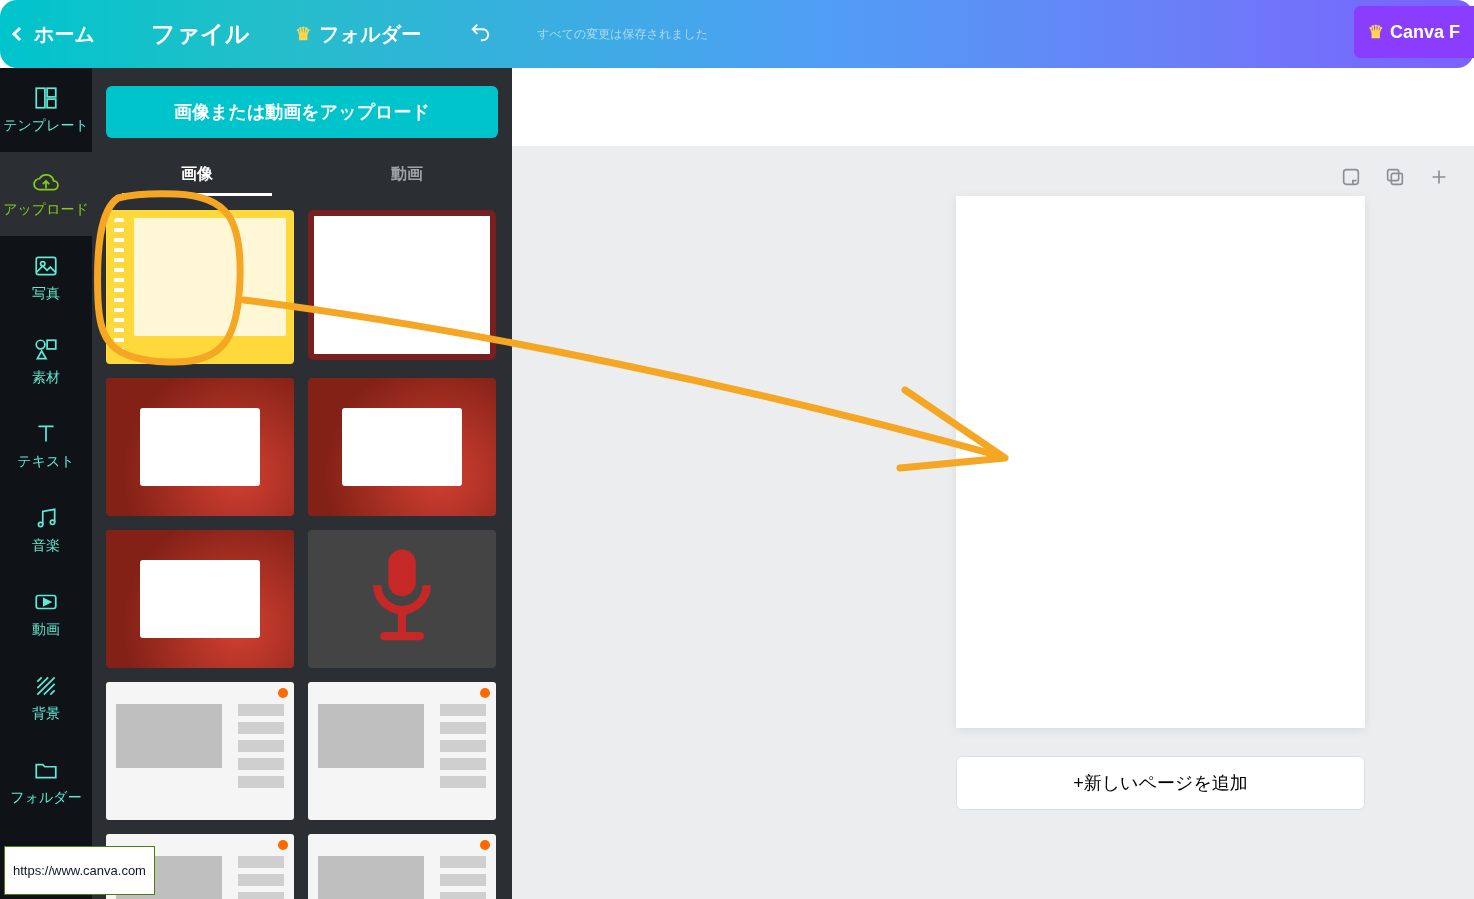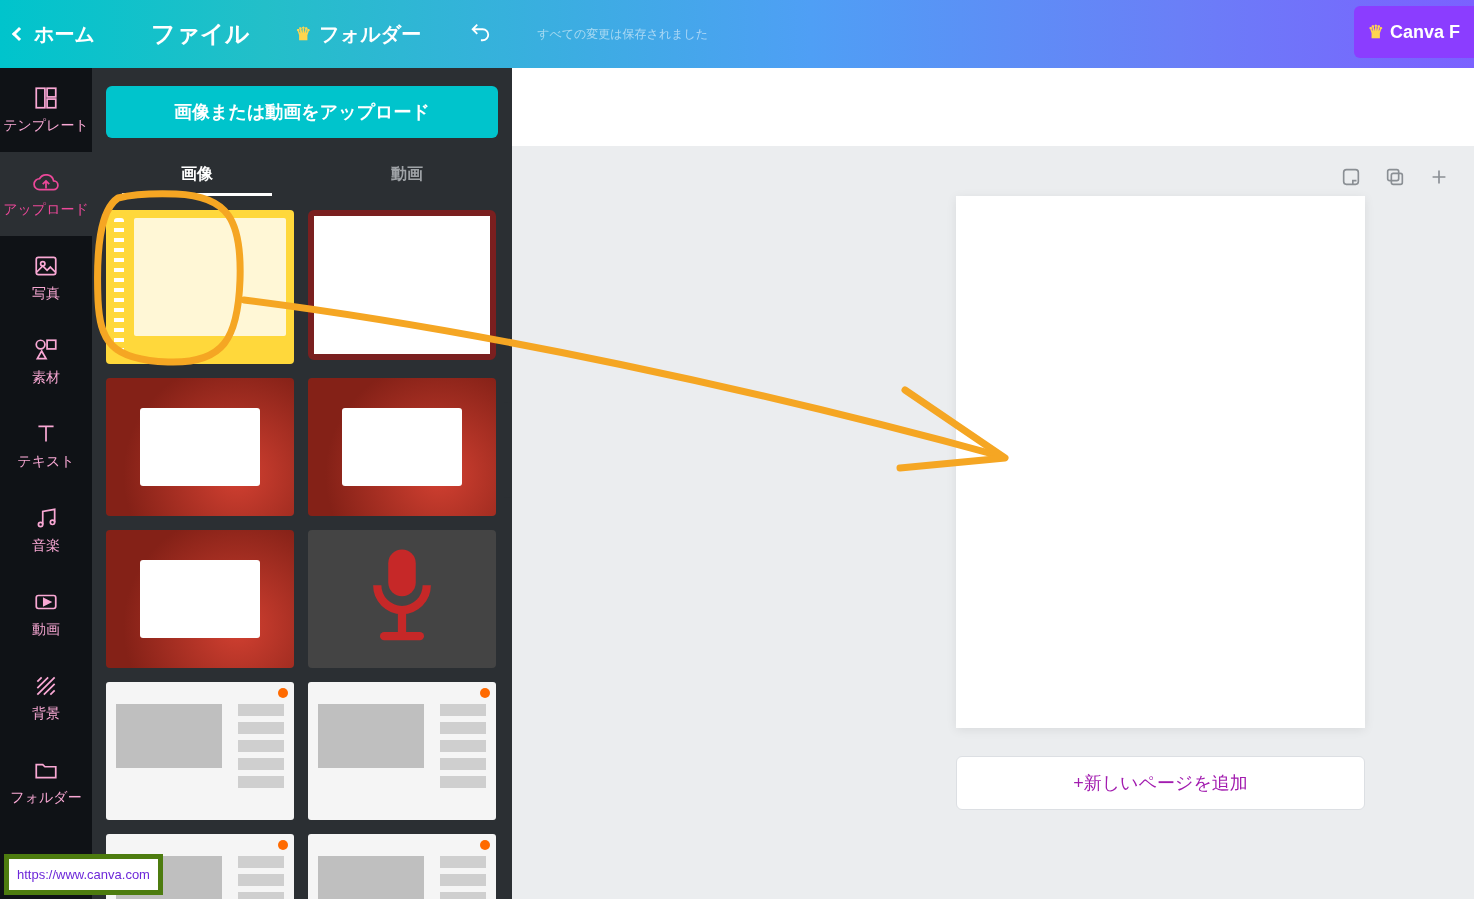--- a/index.html
+++ b/index.html
@@ -1,36 +1,36 @@
 <!DOCTYPE html>
 <html><head>
 <meta charset="utf-8">
 <style>
 * { margin: 0; padding: 0; box-sizing: border-box; font-family: -apple-system, "Segoe UI", "Hiragino Sans", "Meiryo", sans-serif; }
 html, body { width: 1474px; height: 899px; overflow: hidden; background: #fff; }
 
 .frame { position: relative; width: 1474px; height: 899px; }
 
 
-.topbar { position: absolute; left: 0; top: 0; right: 0; height: 68px; background: linear-gradient(90deg, #00c4cc 0%, #23bfc9 18%, #4f9ff5 55%, #6a7ff7 80%, #7b61ff 100%); display: flex; align-items: center; color: #fff; font-weight: 600; }
+.topbar { position: absolute; left: 0; top: 0; right: 0; height: 68px; background: linear-gradient(90deg, #00c4cc 0%, #23bfc9 18%, #4f9ff5 55%, #6a7ff7 80%, #7b61ff 100%); display: flex; align-items: center; color: #fff; font-weight: 600; border-radius: 17px; }
 .home-btn { margin-left: 14px; display: flex; align-items: center; gap: 8px; font-size: 20px; cursor: pointer; }
 .chev { width: 10px; height: 10px; border-left: 3px solid #fff; border-bottom: 3px solid #fff; transform: rotate(45deg); margin-right: 2px; }
 .file-btn { margin-left: 56px; font-size: 24px; cursor: pointer; }
 .resize-btn { margin-left: 46px; font-size: 20px; display: flex; align-items: center; gap: 8px; cursor: pointer; }
 .crown { color: #ffd54f; font-size: 18px; }
 .undo { margin-left: 48px; cursor: pointer; }
 .undo svg { width: 22px; height: 22px; stroke: #fff; fill: none; stroke-width: 2; }
 .save-status { margin-left: 46px; font-size: 12px; color: rgba(255,255,255,0.55); font-weight: 400; }
 .title-area { position: absolute; right: 182px; top: 0; height: 68px; display: flex; align-items: center; font-size: 20px; }
 .pro-badge { position: absolute; right: 0; top: 6px; height: 52px; background: #8b3dff; border-radius: 6px 0 0 6px; display: flex; align-items: center; padding: 0 14px; font-size: 18px; gap: 6px; }
 
 
 .rail { position: absolute; left: 0; top: 68px; width: 92px; bottom: 0; background: #0f1216; display: flex; flex-direction: column; align-items: center; }
-.rail-item { width: 92px; height: 84px; display: flex; flex-direction: column; align-items: center; justify-content: center; gap: 6px; color: #f9a8d4; font-size: 14px; cursor: pointer; }
-.rail-item.active { background: #2b2f33; color: #ec4899; align-items: center; }
+.rail-item { width: 92px; height: 84px; display: flex; flex-direction: column; align-items: center; justify-content: center; gap: 6px; color: #5eead4; font-size: 14px; cursor: pointer; }
+.rail-item.active { background: #2b2f33; color: #84cc16; align-items: center; }
 .rail-item svg { width: 26px; height: 26px; stroke: currentColor; fill: none; stroke-width: 1.6; }
 
 
 .panel { position: absolute; left: 92px; top: 68px; width: 420px; bottom: 0; background: #2b2f33; display: flex; flex-direction: column; }
 .upload-btn { margin: 18px 14px 14px 14px; height: 52px; background: #00c4cc; color: #fff; border: none; border-radius: 6px; font-size: 18px; font-weight: 600; cursor: pointer; }
 .tabs { display: flex; height: 44px; }
 .tab { flex: 1; display: flex; align-items: center; justify-content: center; color: #9ea2a6; font-size: 16px; font-weight: 600; cursor: pointer; }
 .tab.active { color: #fff; position: relative; }
 .tab.active::after { content: ""; position: absolute; bottom: 0; left: 50%; transform: translateX(-50%); width: 150px; height: 3px; background: #fff; }
 .thumbs { flex: 1; overflow: hidden; padding: 14px 14px 0 14px; display: flex; flex-wrap: wrap; gap: 14px; align-content: flex-start; }
@@ -53,27 +53,27 @@
 .nub { position: absolute; left: 504px; top: 50%; transform: translateY(-50%); width: 26px; height: 96px; background: #2b2f33; border-radius: 0 48px 48px 0; display: flex; align-items: center; justify-content: center; cursor: pointer; }
 .nub .ch { width: 6px; height: 6px; border-left: 2px solid #fff; border-bottom: 2px solid #fff; transform: rotate(45deg); }
 
 
 .canvas-area { position: absolute; left: 512px; right: 0; top: 68px; bottom: 0; background: #ebedef; }
 .canvas-bar { height: 78px; background: #fff; }
 .page-tools { position: absolute; right: 22px; top: 96px; display: flex; gap: 18px; color: #8a8f94; }
 .page-tools .tool { width: 26px; height: 26px; display: flex; align-items: center; justify-content: center; cursor: pointer; }
 .page-tools svg { width: 22px; height: 22px; stroke: currentColor; fill: none; stroke-width: 1.8; }
 .page { position: absolute; left: 444px; top: 128px; width: 409px; height: 532px; background: #fff; box-shadow: 0 2px 10px rgba(0,0,0,0.08); }
-.add-page { position: absolute; left: 444px; top: 688px; width: 409px; height: 54px; background: #fff; border: 1px solid #dcdfe3; border-radius: 6px; display: flex; align-items: center; justify-content: center; color: #a21caf; font-size: 18px; cursor: pointer; }
+.add-page { position: absolute; left: 444px; top: 688px; width: 409px; height: 54px; background: #fff; border: 1px solid #dcdfe3; border-radius: 6px; display: flex; align-items: center; justify-content: center; color: #000000; font-size: 18px; cursor: pointer; }
 
 
 .anno { position: absolute; left: 0; top: 0; width: 1474px; height: 899px; pointer-events: none; }
 
 
-.status { position: absolute; left: 4px; bottom: 4px; background: #fff; border: 5px solid #4d7c0f; padding: 8px 8px; font-size: 13px; color: #6d28d9; }
+.status { position: absolute; left: 4px; bottom: 4px; background: #fff; border: 1px solid #4d7c0f; padding: 16px 8px; font-size: 13px; color: #0f172a; }
 </style>
 </head>
 <body>
 
 <div class="frame">
 
   <div class="topbar">
     <div class="home-btn">
       <span class="chev"></span>
       <span>ホーム</span>

